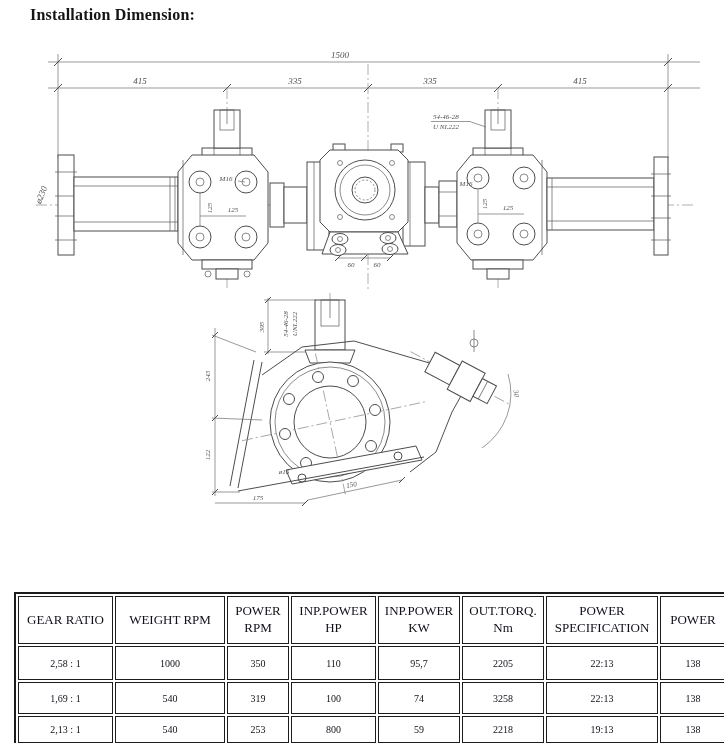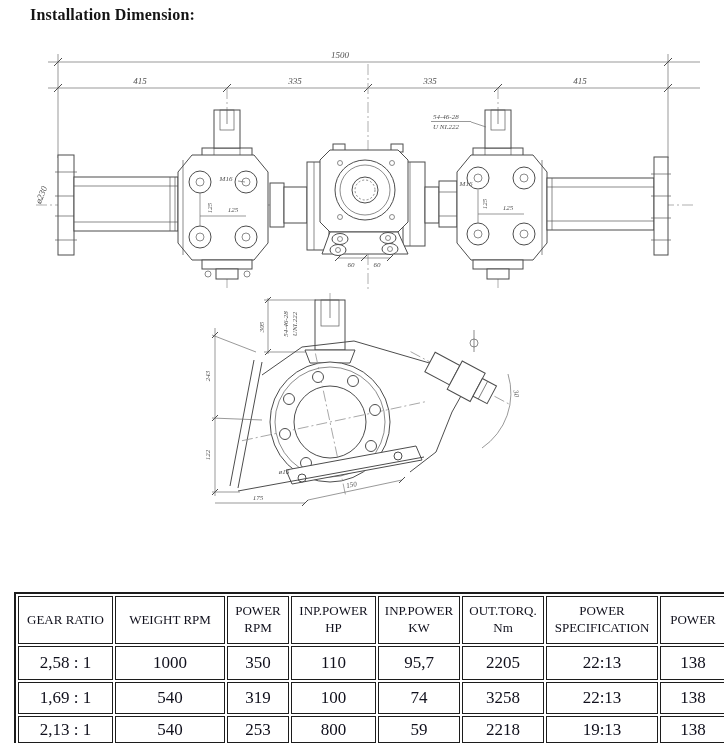--- a/index.html
+++ b/index.html
@@ -15,21 +15,21 @@
   .fw{stroke:#4d4d4d;stroke-width:1;fill:#ffffff;}
   .cl{stroke:#8c8c8c;stroke-width:.7;fill:none;stroke-dasharray:11 3 2 3;}
   .dl{stroke:#6d6d6d;stroke-width:.7;fill:none;}
   .tick{stroke:#4d4d4d;stroke-width:1;}
   .dt{font-family:"Liberation Serif",serif;font-style:italic;fill:#4f4f4f;font-size:9px;}
   .dts{font-family:"Liberation Serif",serif;font-style:italic;fill:#4f4f4f;font-size:7px;}
   
   table.params{position:absolute;left:14px;top:592px;width:696px;table-layout:fixed;
      border-collapse:separate;border-spacing:2px;border:2px solid #1c1c1c;background:#fff;}
   table.params th,table.params td{border:1px solid #1c1c1c;background:#fff;text-align:center;
-     vertical-align:middle;font-weight:normal;font-size:17px;color:#10101c;padding:0;overflow:hidden;}
+     vertical-align:middle;font-weight:normal;font-size:10px;color:#10101c;padding:0;overflow:hidden;}
   table.params thead th{height:46px;font-size:13px;line-height:1.3;}
   tr.r1 td{height:32px;} tr.r2 td{height:30px;text-align:center;} tr.r3 td{height:25px;text-align:center;}
   .hline{display:block;}
 </style>
 </head>
 <body>
 
 <div class="page">
 
   <div class="section-title" id="title-install">Installation Dimension:</div>

